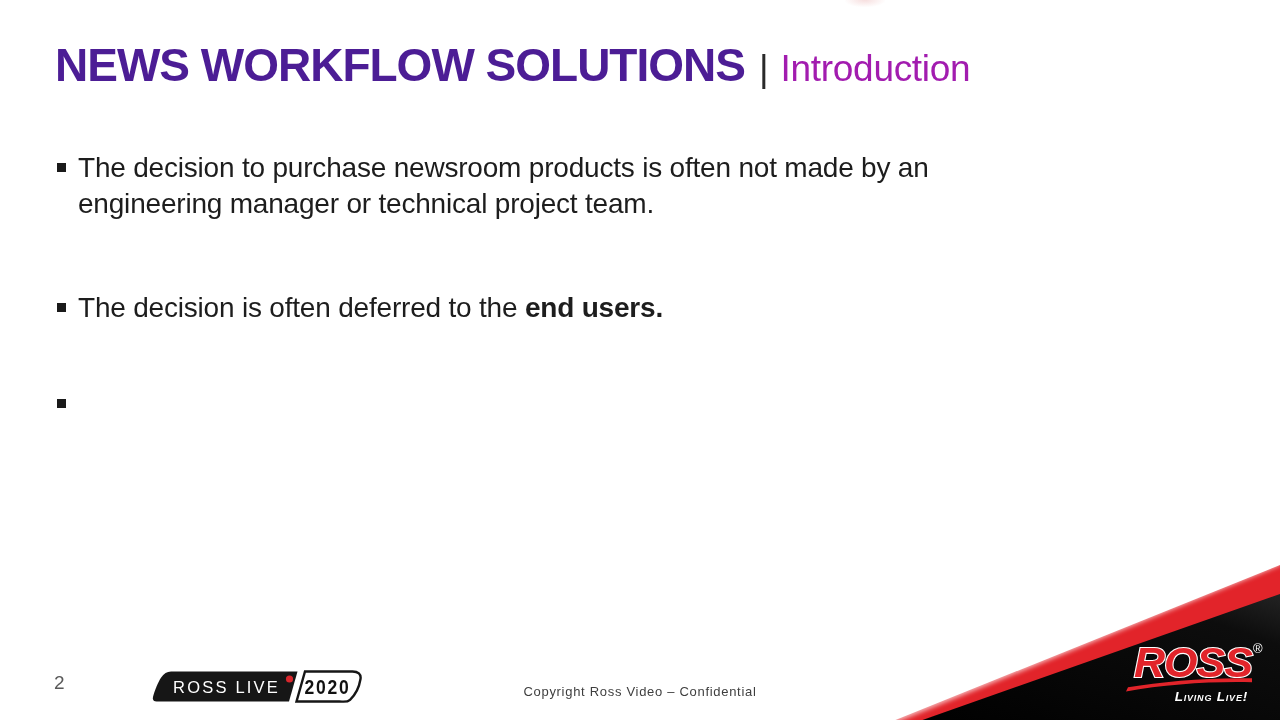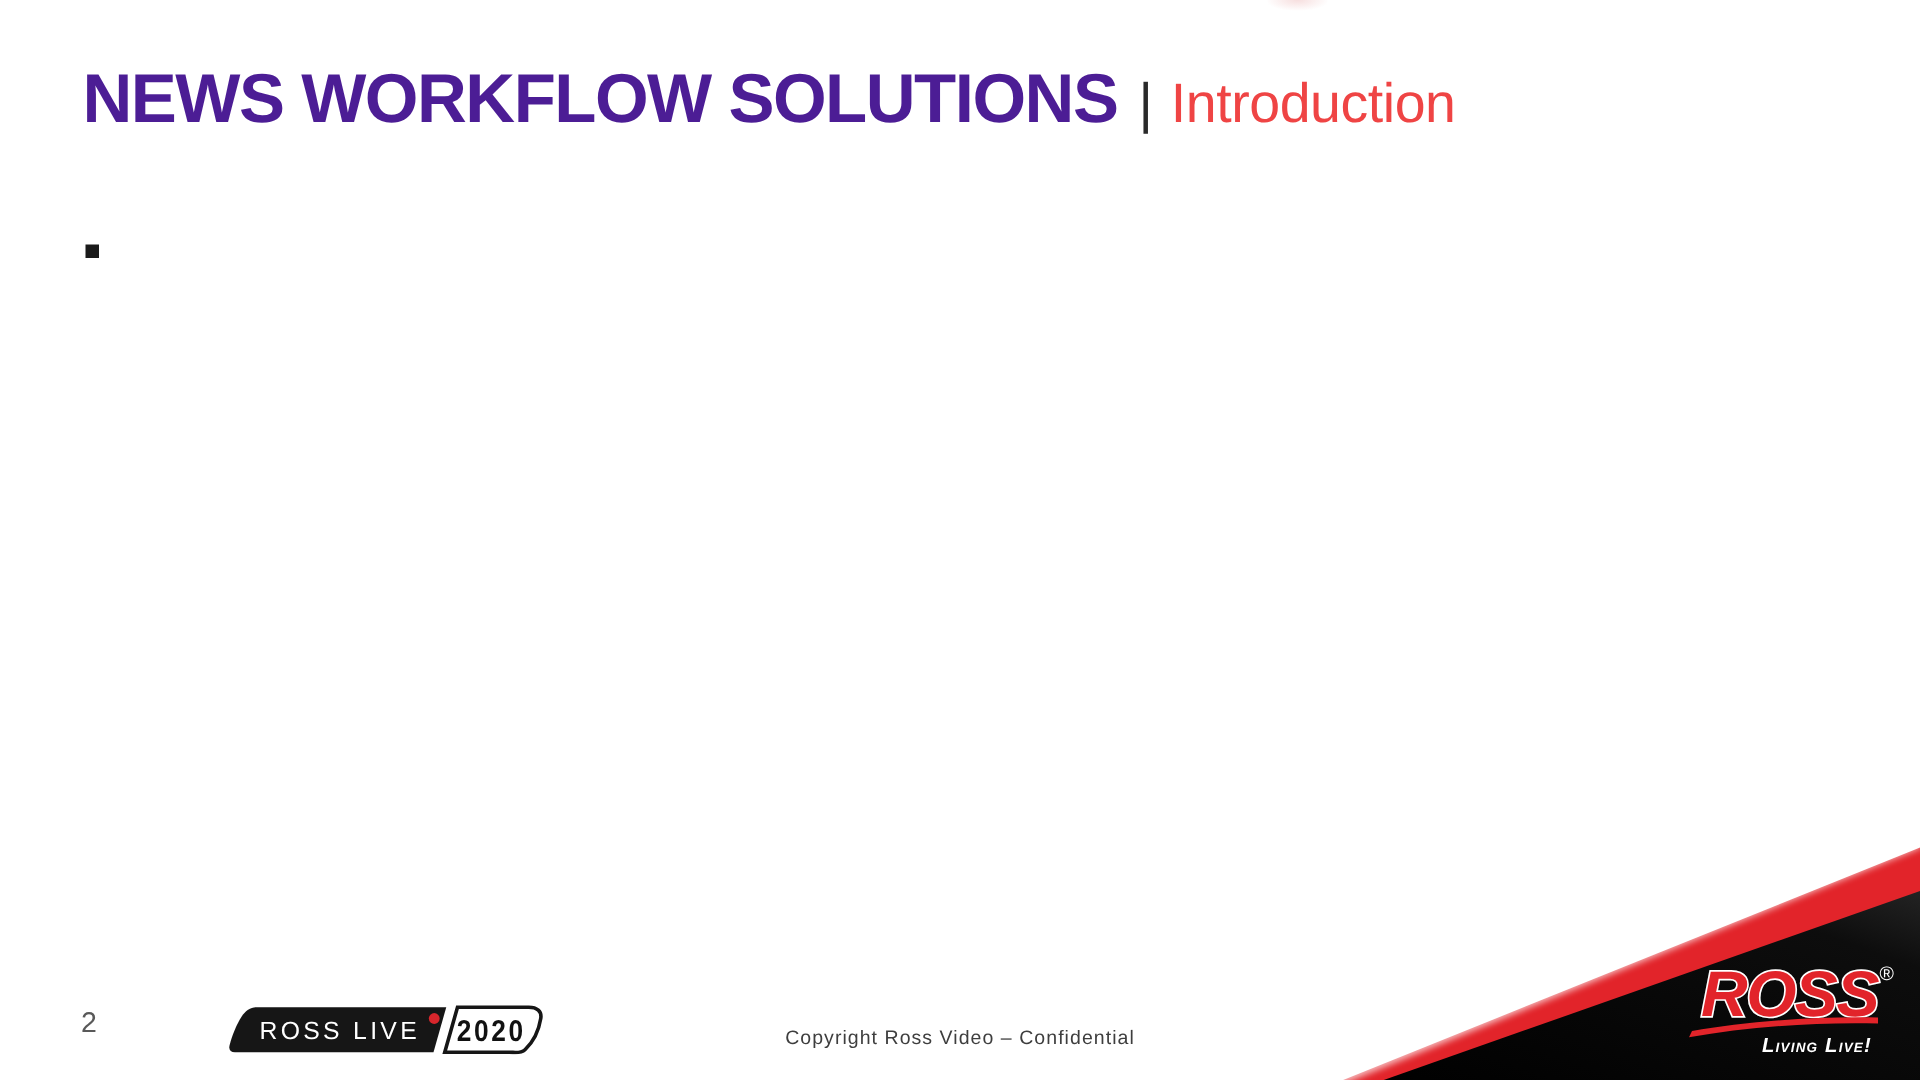--- a/index.html
+++ b/index.html
@@ -25,21 +25,21 @@
   }
   .title-main{
     font-size:46px;font-weight:700;letter-spacing:-1px;
     color:#4c1d95;
   }
   .title-sep{
     font-size:37px;font-weight:300;color:#2a2a2a;
     margin:0 12px 0 14px;
   }
   .title-sub{
-    font-size:37px;font-weight:400;color:#ef4444;letter-spacing:-0.3px;text-align:center;
+    font-size:37px;font-weight:400;color:#a21caf;letter-spacing:-0.3px;text-align:center;
   }
 
   
   .bullets{
     position:absolute;left:57px;top:150px;width:1012px;
     list-style:none;margin:0;padding:0;
   }
   .bullets li{
     position:relative;
     padding-left:21px;
@@ -76,20 +76,28 @@
 </head>
 <body>
 
 <div class="top-smudge"></div>
 
 <div class="title-row">
   <span class="title-main">NEWS WORKFLOW SOLUTIONS</span><span class="title-sep">|</span><span class="title-sub">Introduction</span>
 </div>
 
 <ul class="bullets">
+  <li class="b1">
+    <span class="marker"></span>
+    <span>The decision to purchase newsroom products is often not made by an engineering manager or technical project team.</span><span class="bold-part"></span>
+  </li>
+  <li class="b2">
+    <span class="marker"></span>
+    <span>The decision is often deferred to the </span><span class="bold-part">end users.</span>
+  </li>
   <li class="b3">
     <span class="marker"></span>
     <span class="bold-part"></span>
   </li>
 </ul>
 
 <div class="page-number">2</div>
 
 <svg class="event-logo" viewBox="0 0 216 33" xmlns="http://www.w3.org/2000/svg">
 

